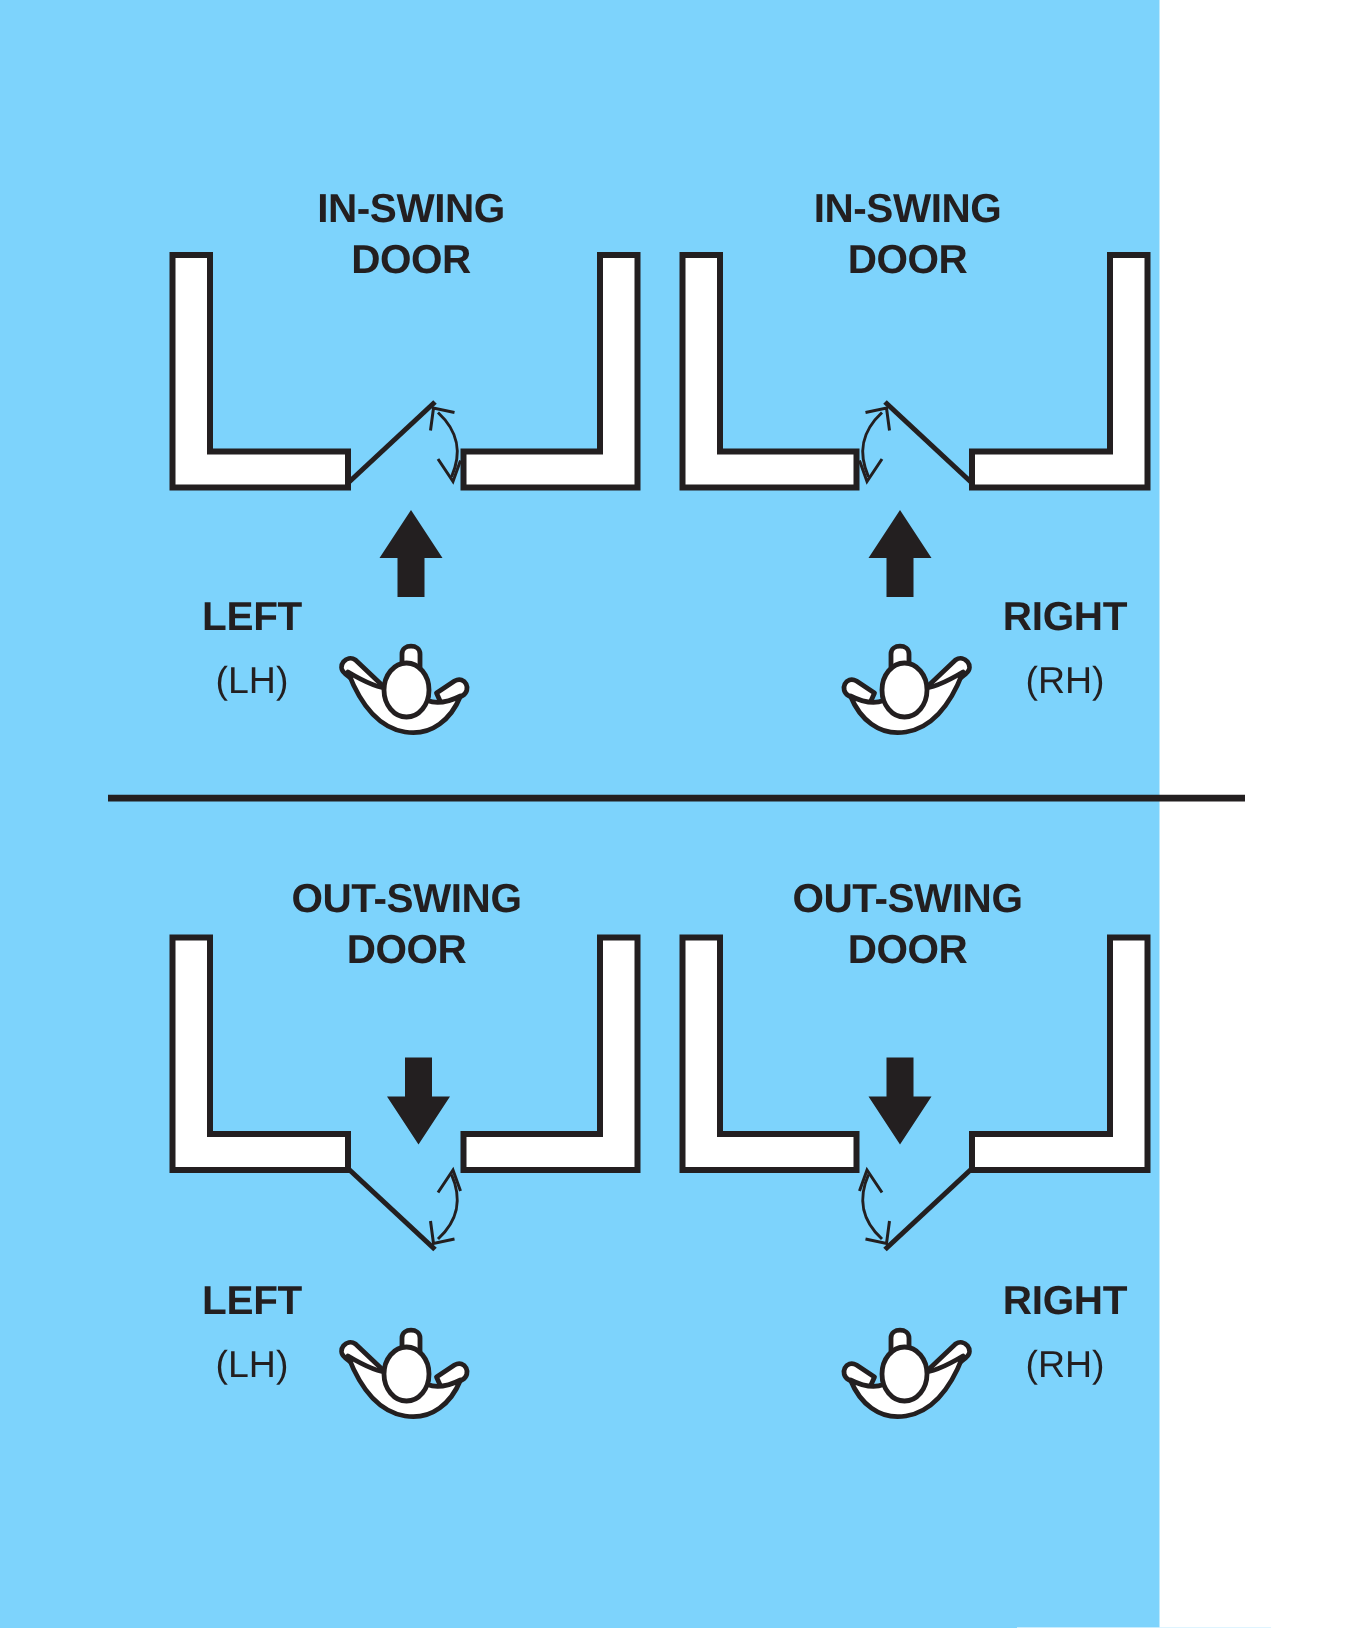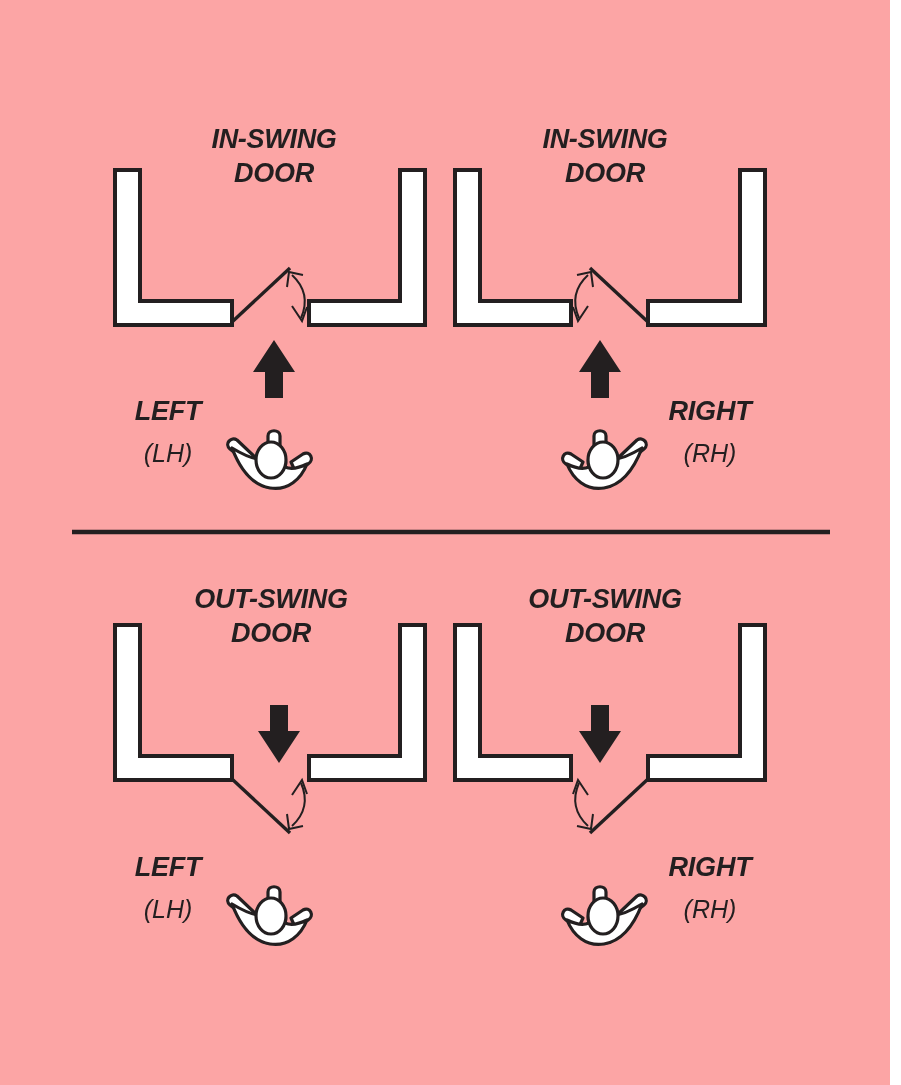--- a/index.html
+++ b/index.html
@@ -2,21 +2,21 @@
 <html><head>
 <meta charset="utf-8">
 <style>
   html,body{margin:0;padding:0;background:#ffffff;}
   body{
     width:901px;height:1085px;
     font-family:"Liberation Sans", sans-serif;
     color:#231f20;
     overflow:hidden;
   }
-  #sheet{position:relative;width:890px;height:1085px;background:#fca5a5;font-style:italic;}
+  #sheet{position:relative;width:773px;height:1085px;background:#7dd3fc;}
   svg.diagram{position:absolute;left:0;top:0;width:901px;height:1085px;display:block;}
   .ttl{
     font-family:"Liberation Sans", sans-serif;
     font-weight:700;
     font-size:27px;
     letter-spacing:-0.3px;
     fill:#231f20;
     text-anchor:middle;
   }
   .hand-lbl-bold{

